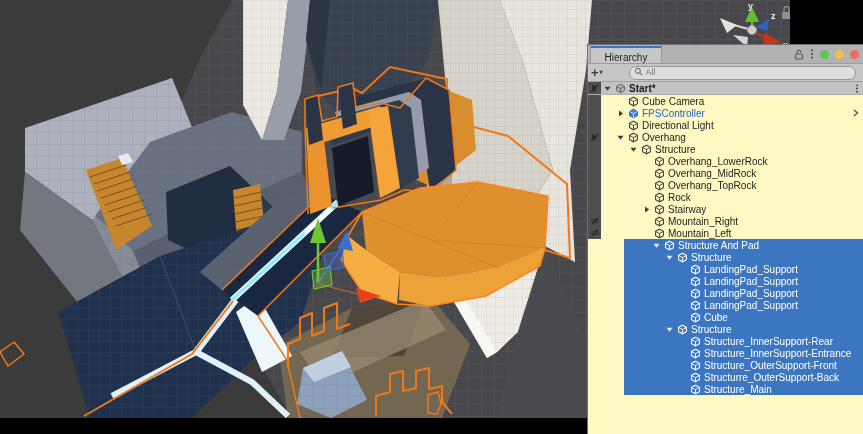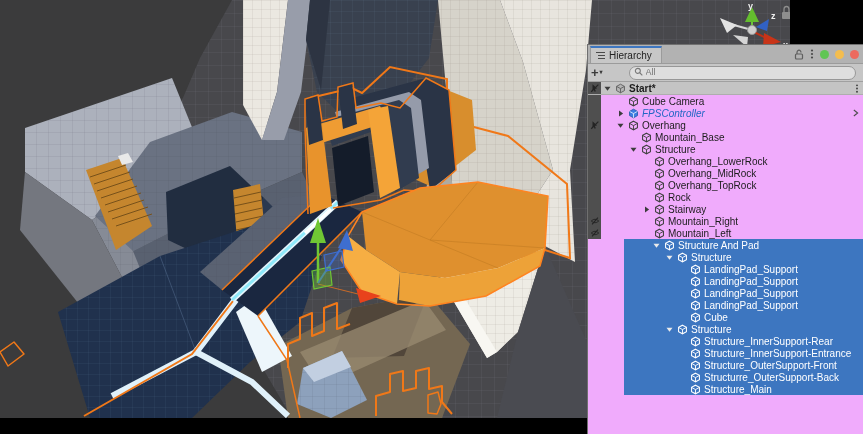--- a/index.html
+++ b/index.html
@@ -21,48 +21,48 @@
   
   .panel{
     position:absolute;left:588px;top:45px;width:275px;height:389px;
     background:#c8c8c8;outline:1px solid #707070;
     display:flex;flex-direction:column;z-index:5;
   }
   .tabbar{height:18px;background:#b2b2b2;position:relative;display:flex;align-items:flex-end;flex:none;border-bottom:1px solid #9b9b9b;}
   .tab{
     height:17px;width:72px;margin-left:2px;background:#c7c7c7;
     border-top:2px solid #3d76c0;border-left:1px solid #9b9b9b;border-right:1px solid #9b9b9b;
-    display:flex;align-items:center;gap:4px;padding:0 5px;box-sizing:border-box;
+    display:flex;align-items:center;gap:4px;padding:0 5px;box-sizing:border-box;flex-direction:column;
   }
   .tab-label{font-size:10px;color:#222;white-space:nowrap;}
   .tab-right{position:absolute;right:4px;top:0;height:18px;display:flex;align-items:center;gap:6px;}
   .dot{width:9px;height:9px;border-radius:50%;}
   .toolbar{height:17px;background:#c6c6c6;border-bottom:1px solid #a0a0a0;display:flex;align-items:center;flex:none;padding:0 3px;gap:2px;}
   .addbtn{font-size:13px;font-weight:bold;color:#3a3a3a;line-height:13px;display:flex;align-items:center;}
   .addbtn .caret{font-size:6px;margin-left:1px;color:#3a3a3a;}
   .search{
     flex:1;height:12px;margin:0 4px 0 24px;background:#dedede;border:1px solid #979797;border-radius:7px;
     display:flex;align-items:flex-start;padding:0 4px;gap:2px;
   }
   .search input{
     flex:1;border:none;background:transparent;outline:none;font-size:9px;color:#444;
     font-family:"Liberation Sans",sans-serif;padding:0;height:10px;
   }
-  .tree{flex:1;position:relative;overflow:hidden;background:#f0abfc;}
+  .tree{flex:1;position:relative;overflow:hidden;background:#fef9c3;}
   .row{height:12px;display:flex;align-items:center;font-size:10px;color:var(--ink);white-space:nowrap;}
   .row .g{width:13px;flex:none;align-self:stretch;background:#4f4f4f;display:flex;align-items:center;justify-content:center;}
   .row.sel{background:var(--sel);color:#fff;margin-left:36px;}
   .row.sel .g{background:transparent;}
   .row.hdr{font-weight:bold;background:#c4c4c4;border-bottom:1px solid #aeaeae;}
   .row .ind{flex:none;}
   .row .exp{width:13px;flex:none;display:flex;align-items:center;justify-content:center;}
   .row .oic{width:13px;flex:none;display:flex;align-items:center;justify-content:center;}
   .row .lbl{padding-left:2px;}
   .row .rt{margin-left:auto;padding-right:4px;display:flex;align-items:center;}
-  .row.blue .lbl{color:var(--prefab);font-style:italic;}
+  .row.blue .lbl{color:var(--prefab);}
 </style>
 </head>
 <body>
 
 <div class="scene">
 <svg width="790" height="418" viewBox="0 0 790 418">
   <defs>
     <pattern id="gp" width="13" height="13" patternUnits="userSpaceOnUse">
       <path d="M13 0H0V13" fill="none" stroke="rgba(165,165,175,0.14)" stroke-width="1"></path>
     </pattern>
@@ -330,20 +330,32 @@
           </svg>
         </span>
         <span class="lbl">FPSController</span>
         <span class="rt">
           <svg width="7" height="10" viewBox="0 0 8 12">
             <path d="M2 2.5 L6.5 6 L2 9.5" fill="none" stroke="#4e4e4e" stroke-width="1.4"></path>
           </svg>
         </span>
       </div>
       <div class="row">
+        <span class="g"></span>
+        <span class="ind" style="width: 13px;"></span>
+        <span class="exp"></span>
+        <span class="oic">
+          <svg width="11" height="11" viewBox="0 0 12 12">
+            <path d="M6 1.3 10.3 3.7 10.3 8.3 6 10.7 1.7 8.3 1.7 3.7Z" fill="none" stroke="#3f3f3f" stroke-width="1.1"></path>
+            <path d="M1.7 3.7 6 6.1 10.3 3.7 M6 6.1 6 10.7" fill="none" stroke="#3f3f3f" stroke-width="1"></path>
+          </svg>
+        </span>
+        <span class="lbl">Directional Light</span>
+      </div>
+      <div class="row">
         <span class="g">
           <svg width="10" height="10" viewBox="0 0 12 12">
             <path d="M3 1.5 L8.5 6.5 L5.8 6.8 L7 10 L5.5 10.5 L4.3 7.4 L3 9Z" fill="#242424"></path>
             <path d="M1.5 10.5 L10 2" stroke="#242424" stroke-width="1.4"></path>
           </svg>
         </span>
         <span class="ind" style="width: 13px;"></span>
         <span class="exp">
           <svg width="9" height="9" viewBox="0 0 12 12">
             <path d="M2 3.5 10 3.5 6 9Z" fill="#3c3c3c"></path>
@@ -353,32 +365,20 @@
           <svg width="11" height="11" viewBox="0 0 12 12">
             <path d="M6 1.3 10.3 3.7 10.3 8.3 6 10.7 1.7 8.3 1.7 3.7Z" fill="none" stroke="#3f3f3f" stroke-width="1.1"></path>
             <path d="M1.7 3.7 6 6.1 10.3 3.7 M6 6.1 6 10.7" fill="none" stroke="#3f3f3f" stroke-width="1"></path>
           </svg>
         </span>
         <span class="lbl">Overhang</span>
       </div>
       <div class="row">
         <span class="g"></span>
         <span class="ind" style="width: 26px;"></span>
-        <span class="exp"></span>
-        <span class="oic">
-          <svg width="11" height="11" viewBox="0 0 12 12">
-            <path d="M6 1.3 10.3 3.7 10.3 8.3 6 10.7 1.7 8.3 1.7 3.7Z" fill="none" stroke="#3f3f3f" stroke-width="1.1"></path>
-            <path d="M1.7 3.7 6 6.1 10.3 3.7 M6 6.1 6 10.7" fill="none" stroke="#3f3f3f" stroke-width="1"></path>
-          </svg>
-        </span>
-        <span class="lbl">Mountain_Base</span>
-      </div>
-      <div class="row">
-        <span class="g"></span>
-        <span class="ind" style="width: 26px;"></span>
         <span class="exp">
           <svg width="9" height="9" viewBox="0 0 12 12">
             <path d="M2 3.5 10 3.5 6 9Z" fill="#3c3c3c"></path>
           </svg>
         </span>
         <span class="oic">
           <svg width="11" height="11" viewBox="0 0 12 12">
             <path d="M6 1.3 10.3 3.7 10.3 8.3 6 10.7 1.7 8.3 1.7 3.7Z" fill="none" stroke="#3f3f3f" stroke-width="1.1"></path>
             <path d="M1.7 3.7 6 6.1 10.3 3.7 M6 6.1 6 10.7" fill="none" stroke="#3f3f3f" stroke-width="1"></path>
           </svg>

